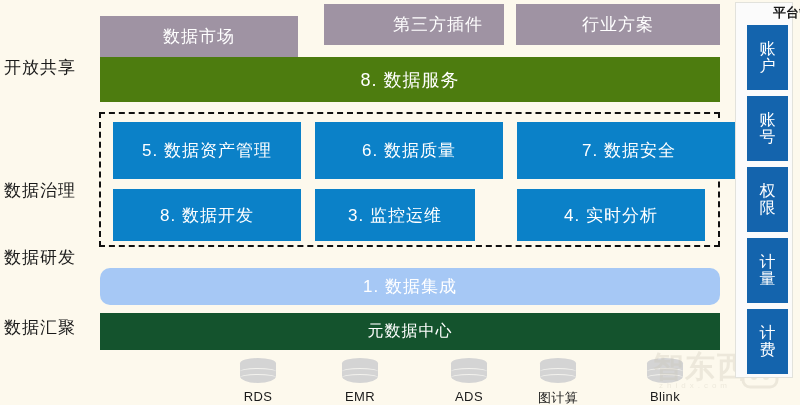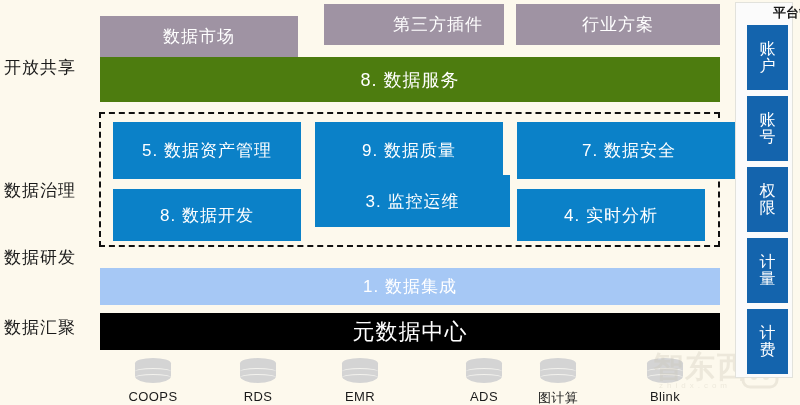--- a/index.html
+++ b/index.html
@@ -22,21 +22,21 @@
   .box{
     position:absolute;box-sizing:border-box;
     display:flex;align-items:center;justify-content:center;
     color:#ffffff;font-size:17px;letter-spacing:1px;
     white-space:nowrap;
   }
   .box.purple{background:#9f93a3;}
   .box.teal{background:#4d7c0f;font-size:18px;}
   .box.blue{background:#0b81c8;font-size:17px;}
   .box.lightblue{background:#a6c8f5;font-size:17px;}
-  .box.gray{background:#000000;font-size:22px;}
+  .box.gray{background:#14532d;font-size:16px;}
 
   
   #dashed-frame{
     position:absolute;left:99px;top:112px;width:621px;height:135px;
     border:2px dashed #111;box-sizing:border-box;background:transparent;
   }
 
   
   .src{
     position:absolute;width:90px;text-align:center;
@@ -109,40 +109,31 @@
 
   <div class="box purple" style="left:100px;top:4px;width:198px;height:41px;margin-top:12px;">数据市场</div>
   <div class="box purple" style="left:324px;top:4px;width:180px;height:41px;padding-left:48px;">第三方插件</div>
   <div class="box purple" style="left:516px;top:4px;width:204px;height:41px;">行业方案</div>
 
   <div class="box teal" style="left:100px;top:57px;width:620px;height:45px;">8. 数据服务</div>
 
   <div id="dashed-frame"></div>
 
   <div class="box blue" style="left:113px;top:122px;width:188px;height:57px;">5. 数据资产管理</div>
-  <div class="box blue" style="left:315px;top:122px;width:188px;height:57px;">9. 数据质量</div>
+  <div class="box blue" style="left:315px;top:122px;width:188px;height:57px;">6. 数据质量</div>
   <div class="box blue" style="left:517px;top:122px;width:224px;height:57px;text-align:center;">7. 数据安全</div>
 
   <div class="box blue" style="left:113px;top:189px;width:188px;height:52px;">8. 数据开发</div>
-  <div class="box blue" style="left:315px;top:175px;width:195px;height:52px;">3. 监控运维</div>
+  <div class="box blue" style="left:315px;top:189px;width:160px;height:52px;">3. 监控运维</div>
   <div class="box blue" style="left:517px;top:189px;width:188px;height:52px;">4. 实时分析</div>
 
-  <div class="box lightblue" style="left:100px;top:268px;width:620px;height:37px;">1. 数据集成</div>
+  <div class="box lightblue" style="left:100px;top:268px;width:620px;height:37px;border-radius:10px;">1. 数据集成</div>
 
   <div class="box gray" style="left:100px;top:313px;width:620px;height:37px;">元数据中心</div>
 
-  <div class="src" style="left:108px;top:358px;">
-    <div class="cyl">
-      <div class="body"></div>
-        <div class="top"></div>
-        <div class="r1"></div>
-        <div class="r2"></div>
-    </div>
-    <div class="src-label">COOPS</div>
-  </div>
 
   <div class="src" style="left:213px;top:358px;">
     <div class="cyl">
       <div class="body"></div>
         <div class="top"></div>
         <div class="r1"></div>
         <div class="r2"></div>
     </div>
     <div class="src-label">RDS</div>
   </div>
@@ -150,21 +141,21 @@
   <div class="src" style="left:315px;top:358px;">
     <div class="cyl">
       <div class="body"></div>
         <div class="top"></div>
         <div class="r1"></div>
         <div class="r2"></div>
     </div>
     <div class="src-label">EMR</div>
   </div>
 
-  <div class="src" style="left:439px;top:358px;">
+  <div class="src" style="left:424px;top:358px;">
     <div class="cyl">
       <div class="body"></div>
         <div class="top"></div>
         <div class="r1"></div>
         <div class="r2"></div>
     </div>
     <div class="src-label">ADS</div>
   </div>
 
   <div class="src" style="left:513px;top:358px;">

